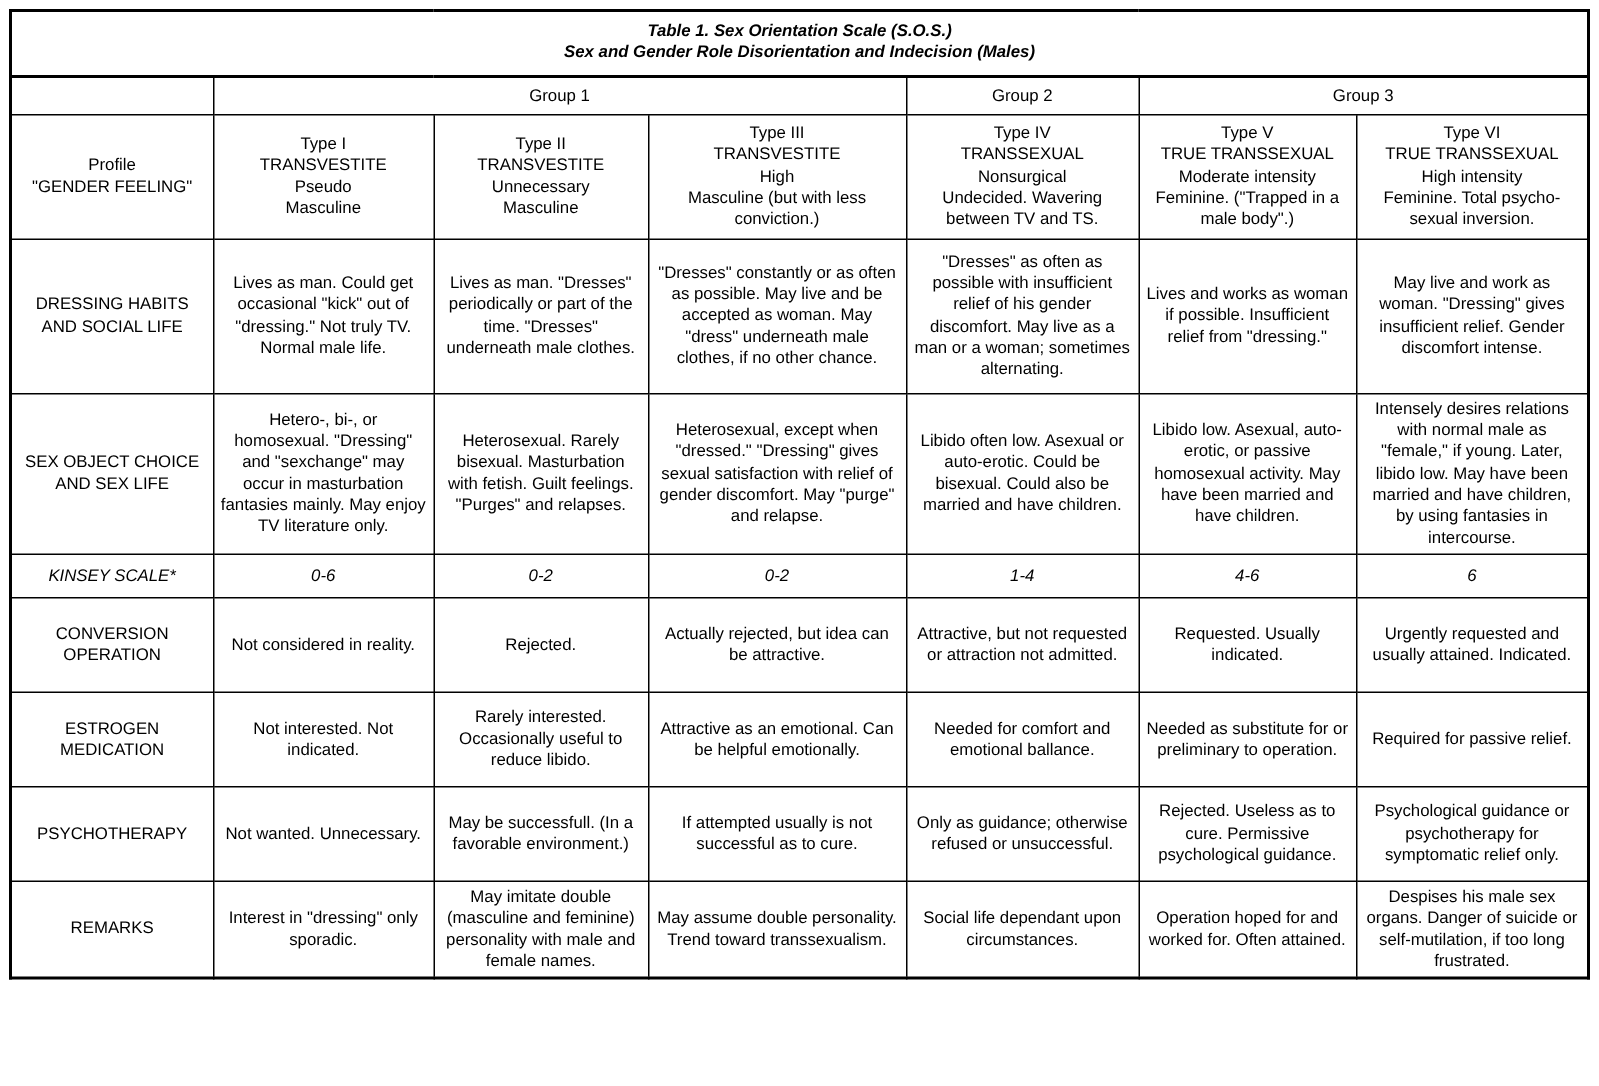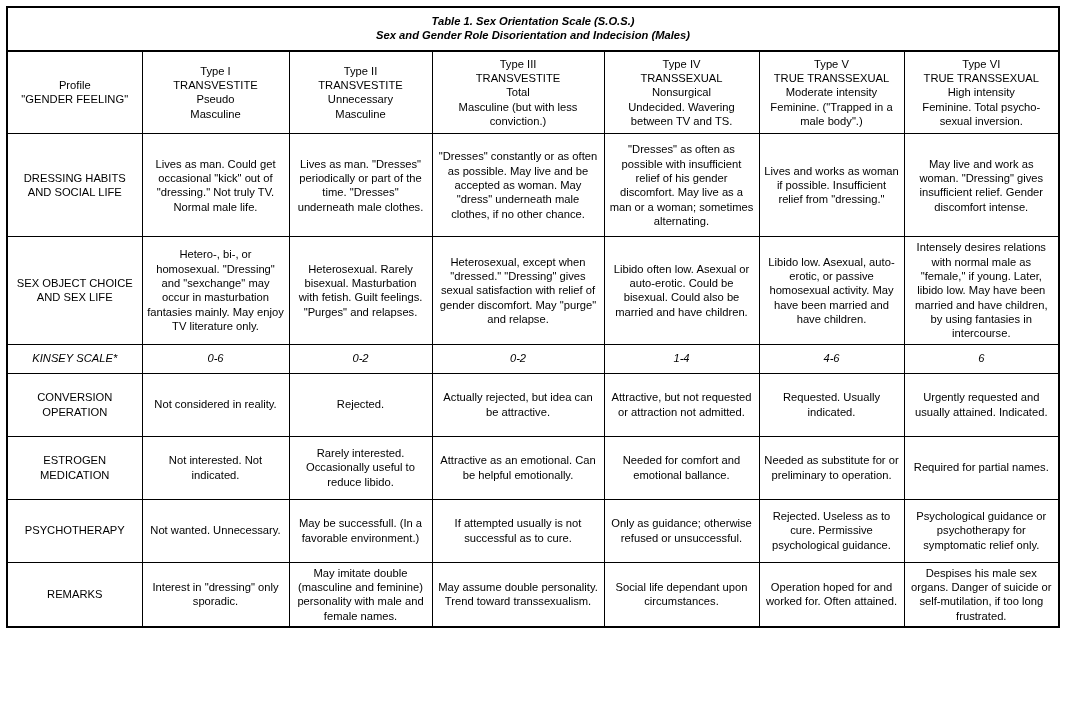--- a/index.html
+++ b/index.html
@@ -99,20 +99,26 @@
       <col style="width:155px">
     </colgroup>
     <tbody>
       <tr>
         <td class="title-cell" colspan="7">
           <span class="cellbox">Table 1. Sex Orientation Scale (S.O.S.)</span>
           <span class="cellbox">Sex and Gender Role Disorientation and Indecision (Males)</span>
         </td>
       </tr>
 
+      <tr>
+        <td></td>
+        <td class="group-head" colspan="3">Group 1</td>
+        <td class="group-head">Group 2</td>
+        <td class="group-head" colspan="2">Group 3</td>
+      </tr>
 
       <tr>
         <td class="rowlabel profile-label">
           <span class="cellbox">Profile</span>
           <span class="cellbox">"GENDER FEELING"</span>
         </td>
         <td class="typehead">
           <span class="ln">Type I</span>
           <span class="ln">TRANSVESTITE</span>
           <span class="ln">Pseudo</span>
@@ -120,21 +126,21 @@
         </td>
         <td class="typehead">
           <span class="ln">Type II</span>
           <span class="ln">TRANSVESTITE</span>
           <span class="ln">Unnecessary</span>
           <span class="ln">Masculine</span>
         </td>
         <td class="typehead">
           <span class="ln">Type III</span>
           <span class="ln">TRANSVESTITE</span>
-          <span class="ln">Total</span>
+          <span class="ln">High</span>
           <span class="ln">Masculine
 (but with less conviction.)</span>
         </td>
         <td class="typehead">
           <span class="ln">Type IV</span>
           <span class="ln">TRANSSEXUAL</span>
           <span class="ln">Nonsurgical</span>
           <span class="ln">Undecided. Wavering between TV and TS.</span>
         </td>
         <td class="typehead">
@@ -191,21 +197,21 @@
         <td>Urgently requested and usually attained. Indicated.</td>
       </tr>
 
       <tr class="med">
         <td class="rowlabel">ESTROGEN MEDICATION</td>
         <td>Not interested. Not indicated.</td>
         <td>Rarely interested. Occasionally useful to reduce libido.</td>
         <td>Attractive as an emotional. Can be helpful emotionally.</td>
         <td>Needed for comfort and emotional ballance.</td>
         <td>Needed as substitute for or preliminary to operation.</td>
-        <td>Required for partial names.</td>
+        <td>Required for passive relief.</td>
       </tr>
 
       <tr class="med">
         <td class="rowlabel">PSYCHOTHERAPY</td>
         <td>Not wanted. Unnecessary.</td>
         <td>May be successfull. (In a favorable environment.)</td>
         <td>If attempted usually is not successful as to cure.</td>
         <td>Only as guidance; otherwise refused or unsuccessful.</td>
         <td>Rejected. Useless as to cure. Permissive psychological guidance.</td>
         <td>Psychological guidance or psychotherapy for symptomatic relief only.</td>

